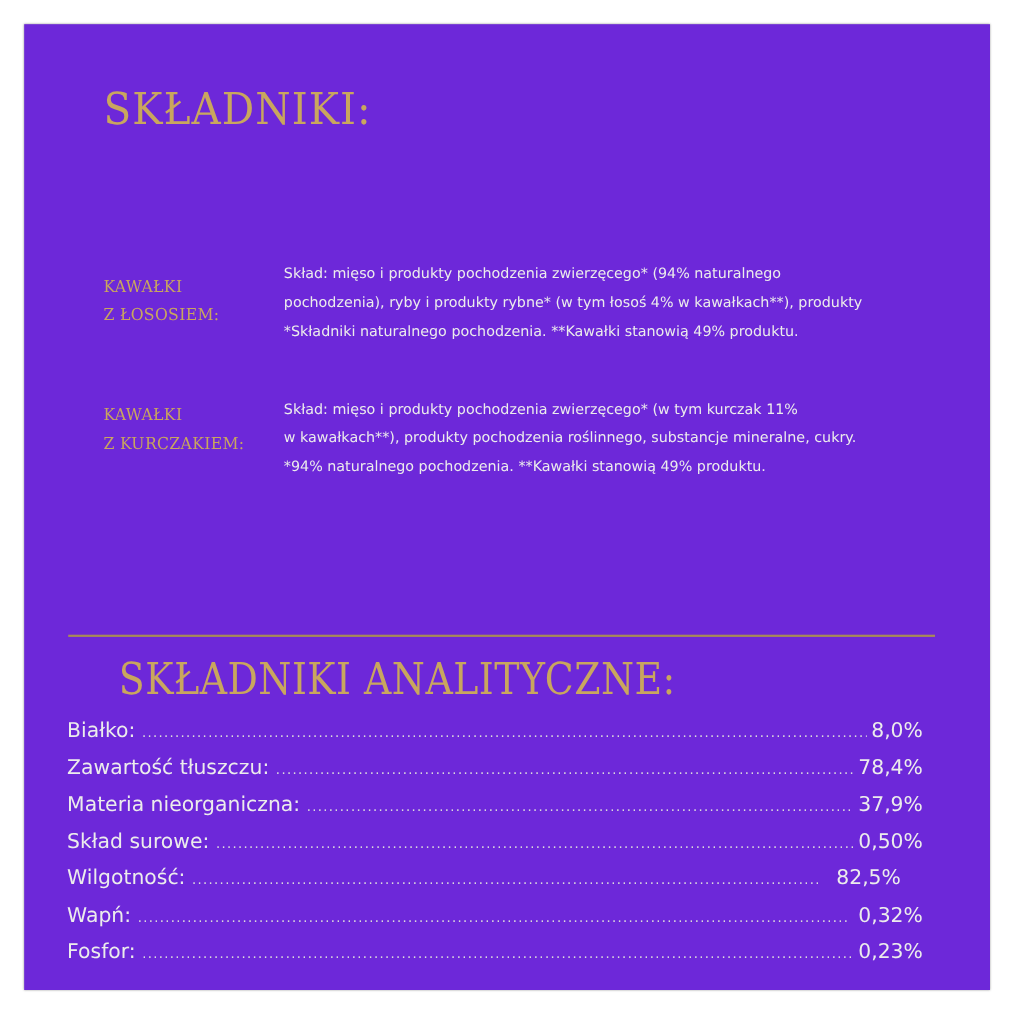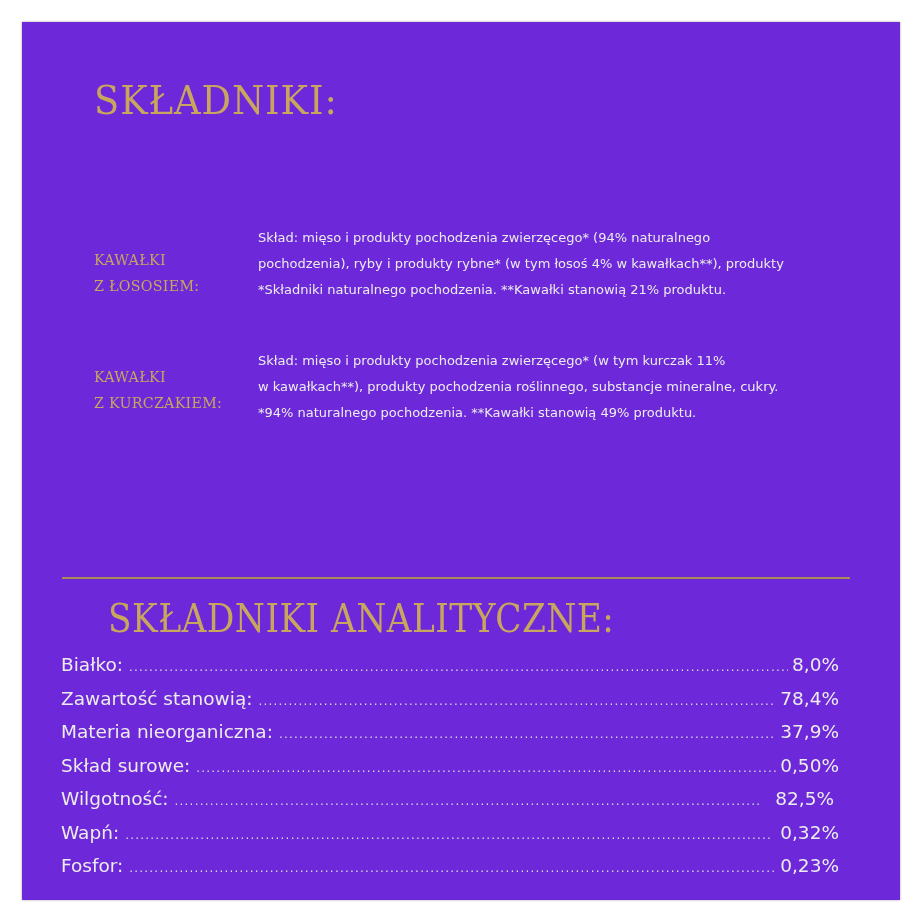--- a/index.html
+++ b/index.html
@@ -51,20 +51,21 @@
     }
     .label span { display: block; }
     .desc {
       position: absolute;
       left: 236px;
       width: 600px;
       font-family: "DejaVu Sans", "Liberation Sans", sans-serif;
       color: #ececec;
       font-size: 13px;
       line-height: 26px;
+      margin-top: 12px;
     }
     .desc span { display: block; white-space: nowrap; }
     .divider {
       position: absolute;
       left: 40px;
       top: 555px;
       width: 788px;
       height: 2px;
       background: #a88b56;
     }
@@ -114,21 +115,21 @@
   <div class="title-main">SKŁADNIKI:</div>
 
   <div class="section" style="top:203px;">
     <div class="label" style="top:22px;">
       <span>KAWAŁKI</span>
       <span>Z ŁOSOSIEM:</span>
     </div>
     <div class="desc" style="top:0px;">
       <span>Skład: mięso i produkty pochodzenia zwierzęcego* (94% naturalnego</span>
       <span>pochodzenia), ryby i produkty rybne* (w tym łosoś 4% w kawałkach**), produkty</span>
-      <span>*Składniki naturalnego pochodzenia. **Kawałki stanowią 21% produktu.</span>
+      <span>*Składniki naturalnego pochodzenia. **Kawałki stanowią 49% produktu.</span>
     </div>
   </div>
 
   <div class="section" style="top:326px;">
     <div class="label" style="top:16px;">
       <span>KAWAŁKI</span>
       <span>Z KURCZAKIEM:</span>
     </div>
     <div class="desc" style="top:0px;">
       <span>Skład: mięso i produkty pochodzenia zwierzęcego* (w tym kurczak 11%</span>
@@ -141,38 +142,38 @@
 
   <div class="title-analytic">SKŁADNIKI ANALITYCZNE:</div>
 
   <div class="analytic-list">
     <div class="analytic-row">
       <span class="name">Białko:</span>
       <span class="dots">................................................................................................................................................................</span>
       <span class="val">8,0%</span>
     </div>
     <div class="analytic-row">
-      <span class="name">Zawartość stanowią:</span>
+      <span class="name">Zawartość tłuszczu:</span>
       <span class="dots">................................................................................................................................................................</span>
       <span class="val">78,4%</span>
     </div>
     <div class="analytic-row">
       <span class="name">Materia nieorganiczna:</span>
       <span class="dots">................................................................................................................................................................</span>
       <span class="val">37,9%</span>
     </div>
     <div class="analytic-row">
       <span class="name">Skład surowe:</span>
       <span class="dots">................................................................................................................................................................</span>
       <span class="val">0,50%</span>
     </div>
     <div class="analytic-row">
       <span class="name">Wilgotność:</span>
       <span class="dots" style="margin-right:14px;">................................................................................................................................................................</span>
-      <span class="val" style="margin-right:5px;">82,5%</span>
+      <span class="val" style="margin-right:20px;">82,5%</span>
     </div>
     <div class="analytic-row">
       <span class="name">Wapń:</span>
       <span class="dots" style="margin-right:8px;">................................................................................................................................................................</span>
       <span class="val">0,32%</span>
     </div>
     <div class="analytic-row">
       <span class="name">Fosfor:</span>
       <span class="dots">................................................................................................................................................................</span>
       <span class="val">0,23%</span>

